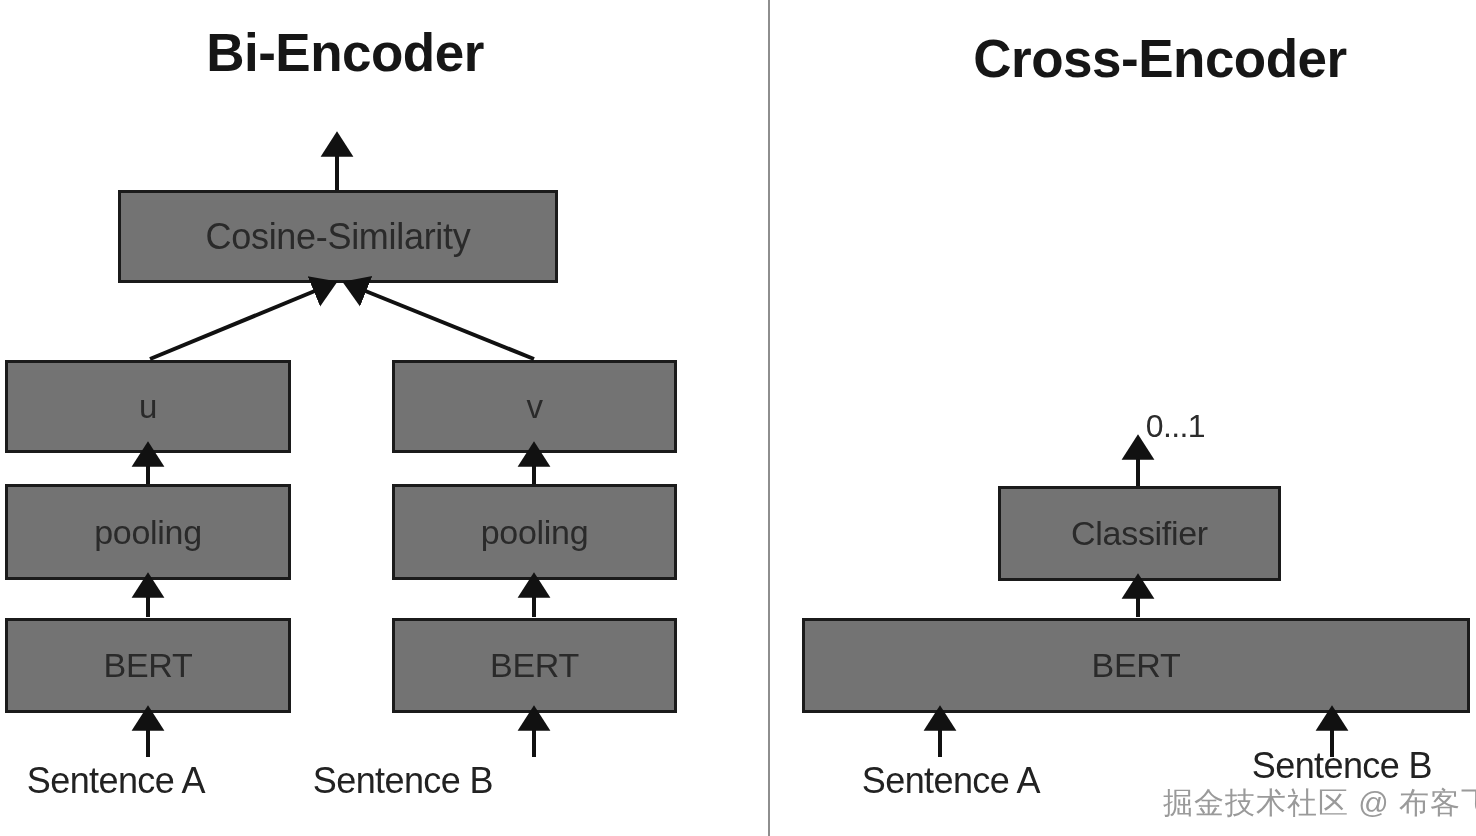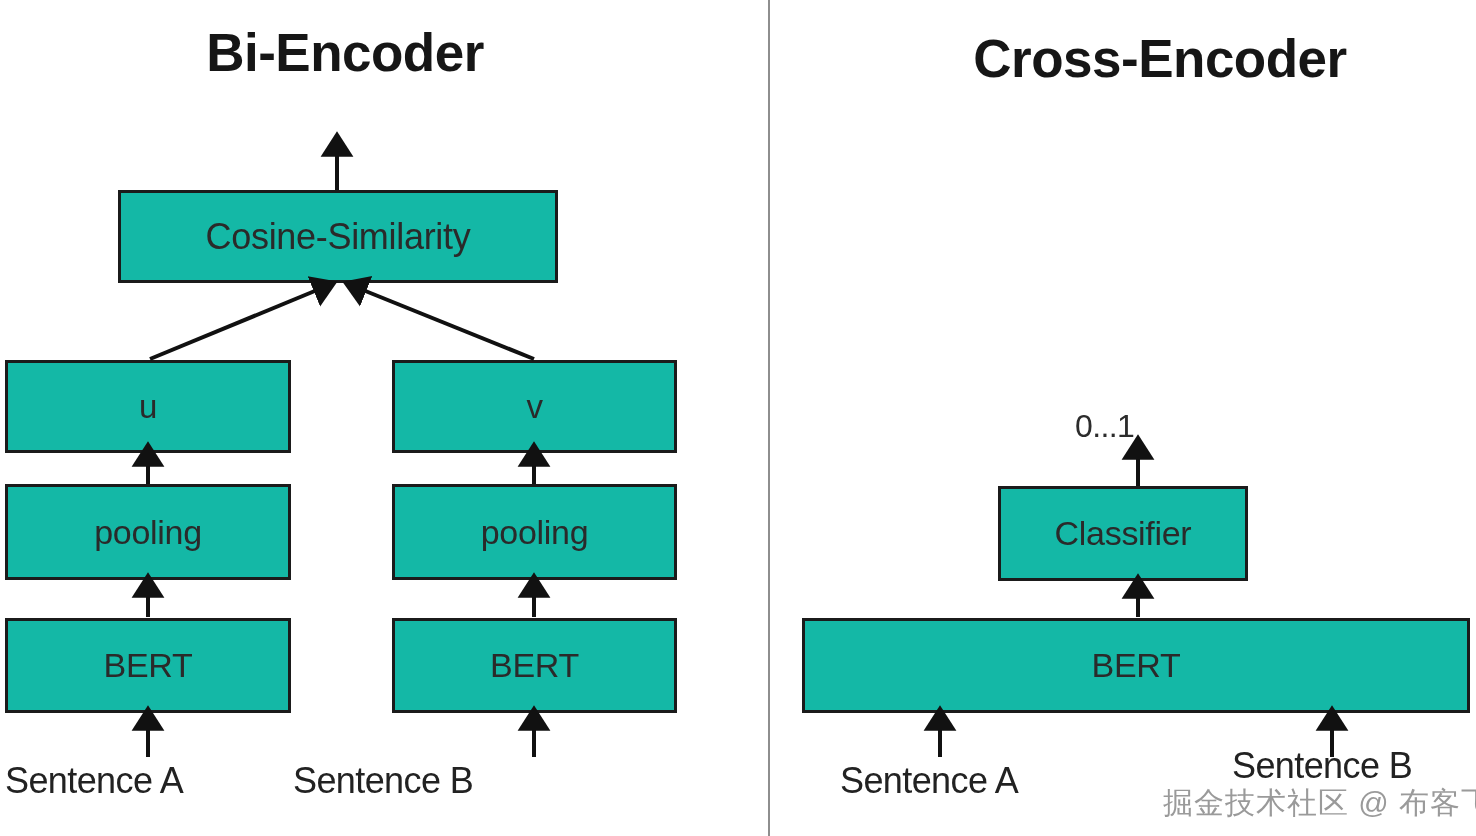--- a/index.html
+++ b/index.html
@@ -40,49 +40,49 @@
     left: 768px;
     top: 0px;
     width: 2px;
     height: 836px;
     background: #8e8e8e;
   }
   .node-box {
     position: absolute;
     box-sizing: border-box;
     border: 3px solid #1b1b1b;
-    background: #14b8a6;
+    background: #737373;
     display: flex;
     align-items: center;
     justify-content: center;
     color: #2a2a2a;
     font-size: 34px;
     font-weight: 400;
     letter-spacing: -0.3px;
     white-space: nowrap;
   }
   #box-cosine {
     left: 118px; top: 190px; width: 440px; height: 93px;
     font-size: 36px;
   }
   #box-u  { left: 5px;  top: 360px; width: 286px; height: 93px; font-size: 33px;}
   #box-v  { left: 392px; top: 360px; width: 285px; height: 93px; font-size: 33px;}
   #box-pool-a { left: 5px;  top: 484px; width: 286px; height: 96px; }
   #box-pool-b { left: 392px; top: 484px; width: 285px; height: 96px; }
   #box-bert-a { left: 5px;  top: 618px; width: 286px; height: 95px; }
   #box-bert-b { left: 392px; top: 618px; width: 285px; height: 95px; }
-  #box-classifier { left: 998px; top: 486px; width: 250px; height: 95px; }
+  #box-classifier { left: 998px; top: 486px; width: 283px; height: 95px; }
   #box-bert-x { left: 802px; top: 618px; width: 668px; height: 95px; }
 
   .leaf-label {
     position: absolute;
     color: #222222;
     font-size: 36px;
     white-space: nowrap;
-    text-align: left;
+    text-align: right;
     letter-spacing: -0.6px;
   }
   #lbl-sent-a  { left: 5px;  top: 760px; width: 200px; }
   #lbl-sent-b  { left: 293px; top: 760px; width: 200px; }
   #lbl-sent-ax { left: 840px; top: 760px; width: 200px; }
   #lbl-sent-bx { left: 1232px; top: 745px; width: 200px; }
   #lbl-range {
     left: 1075px; top: 408px; width: 130px;
     font-size: 32px; color: #2c2c2c;
   }

